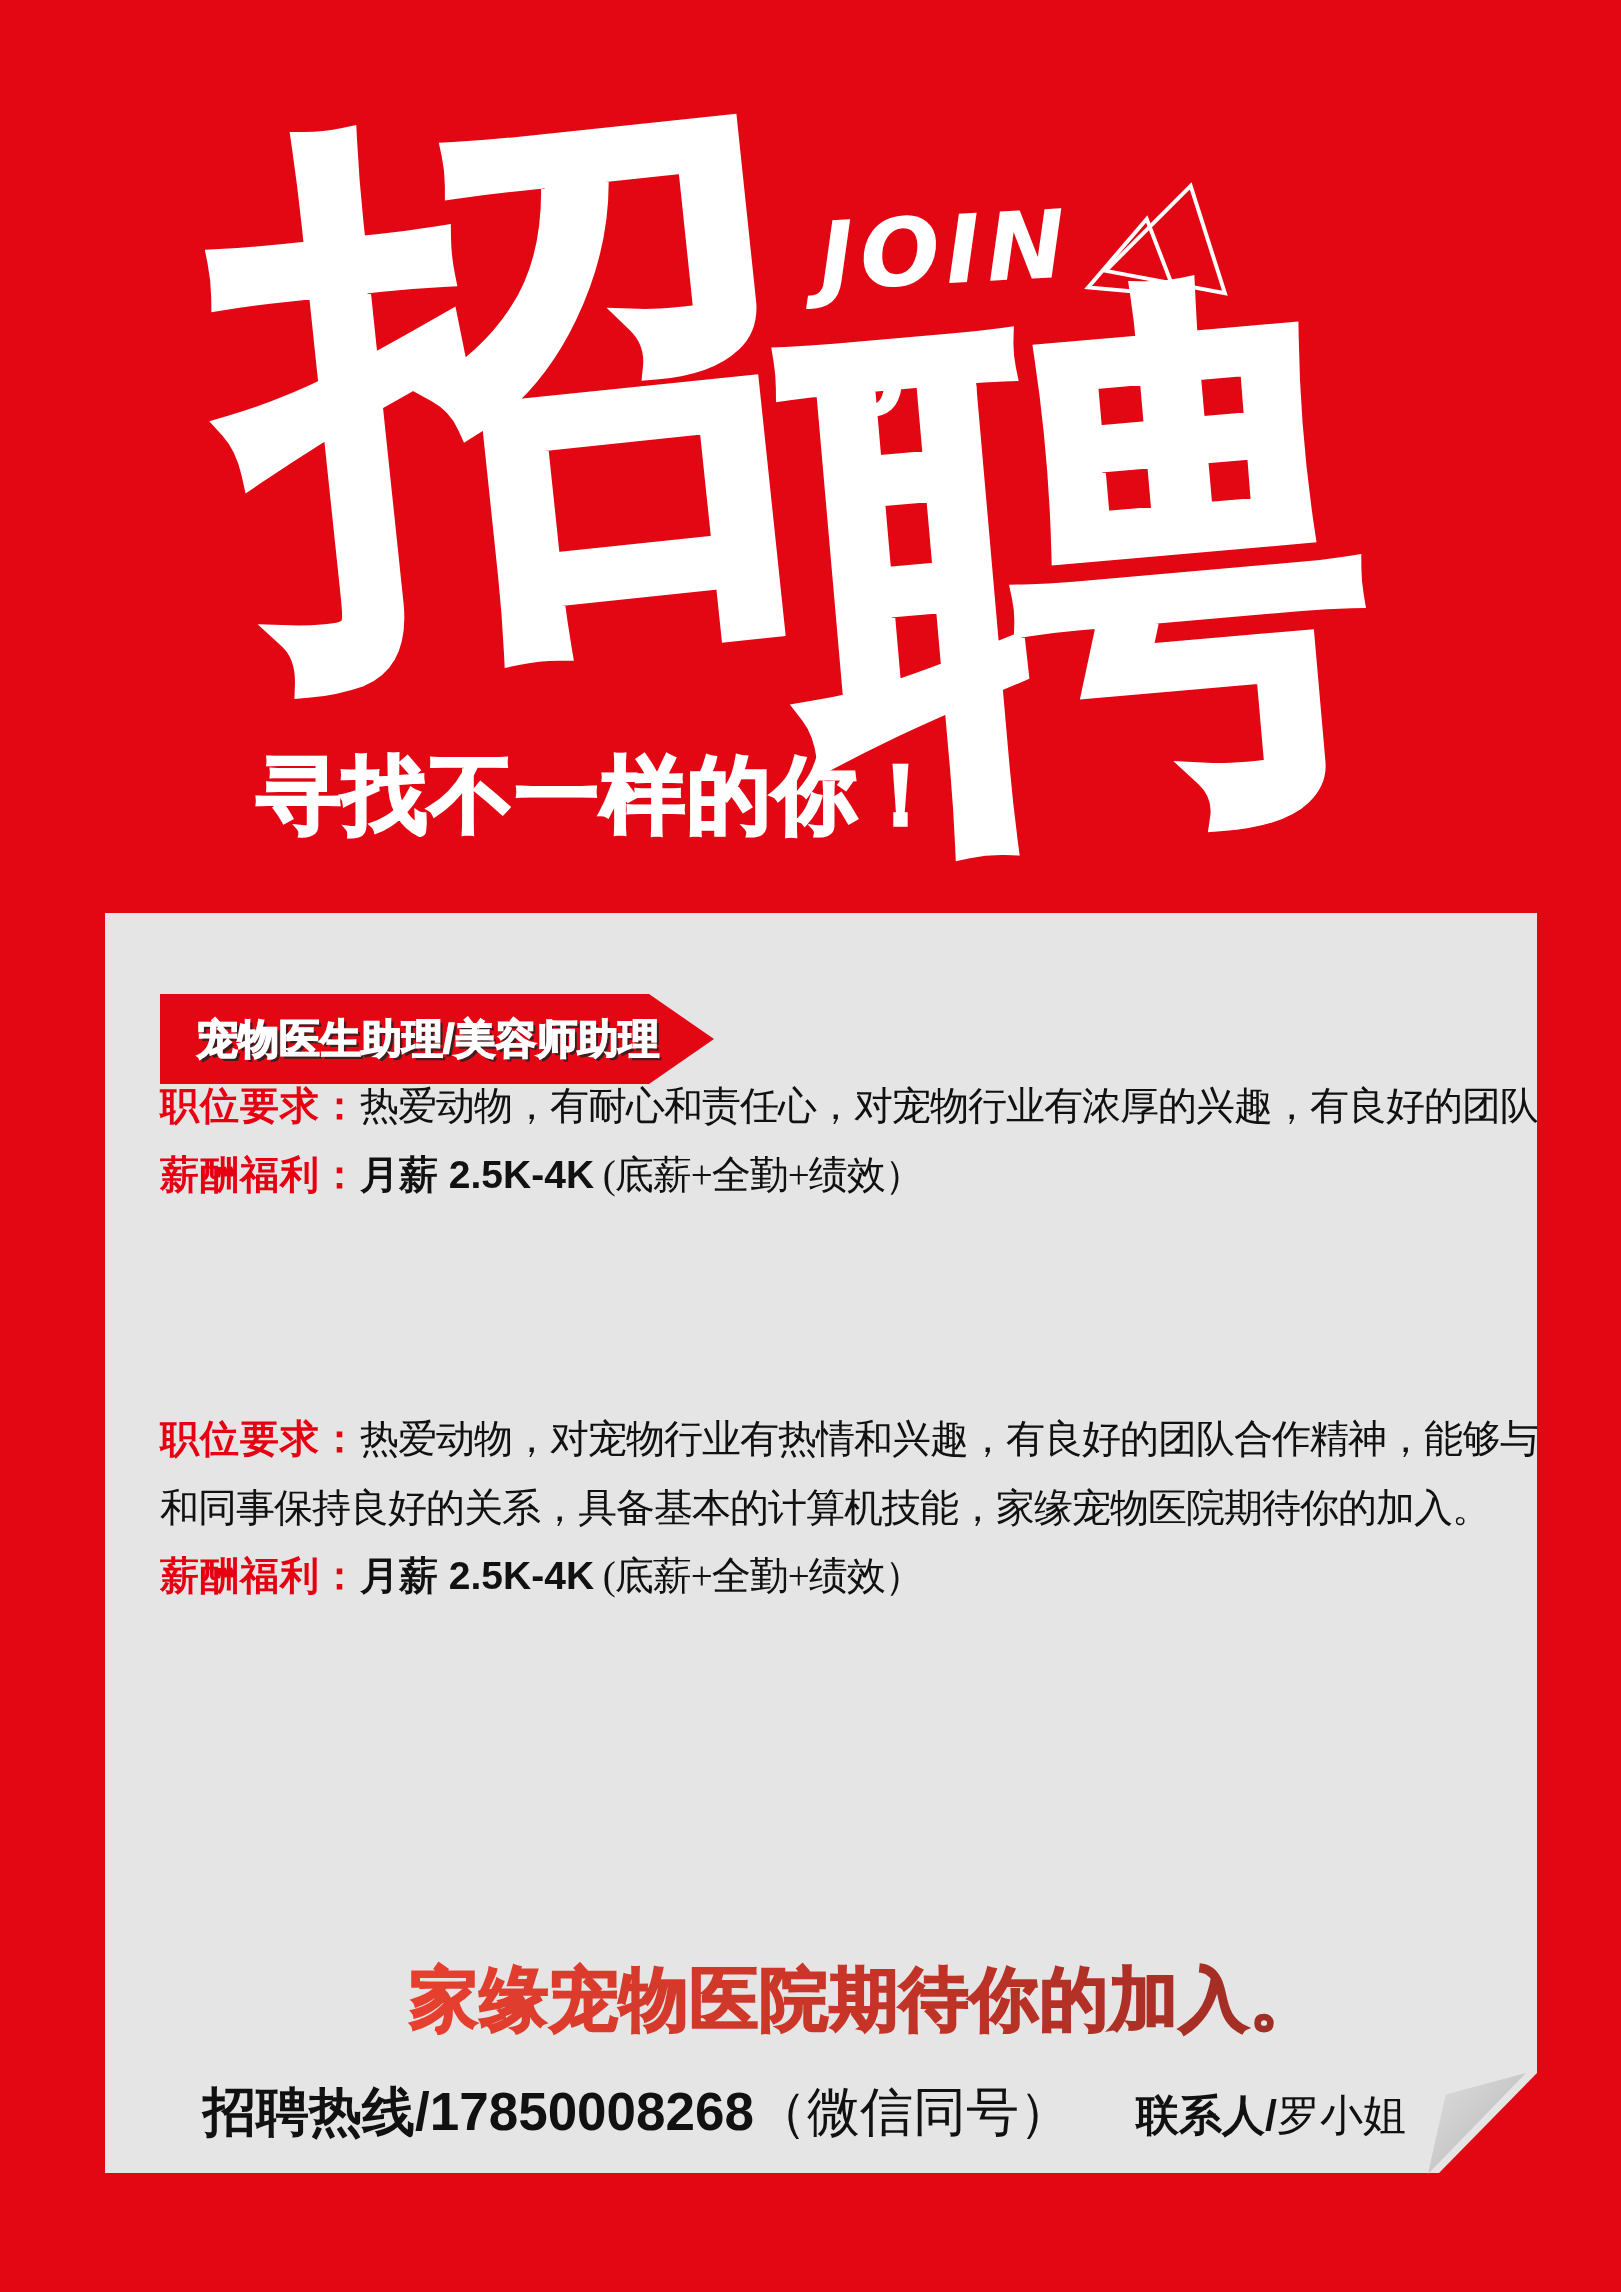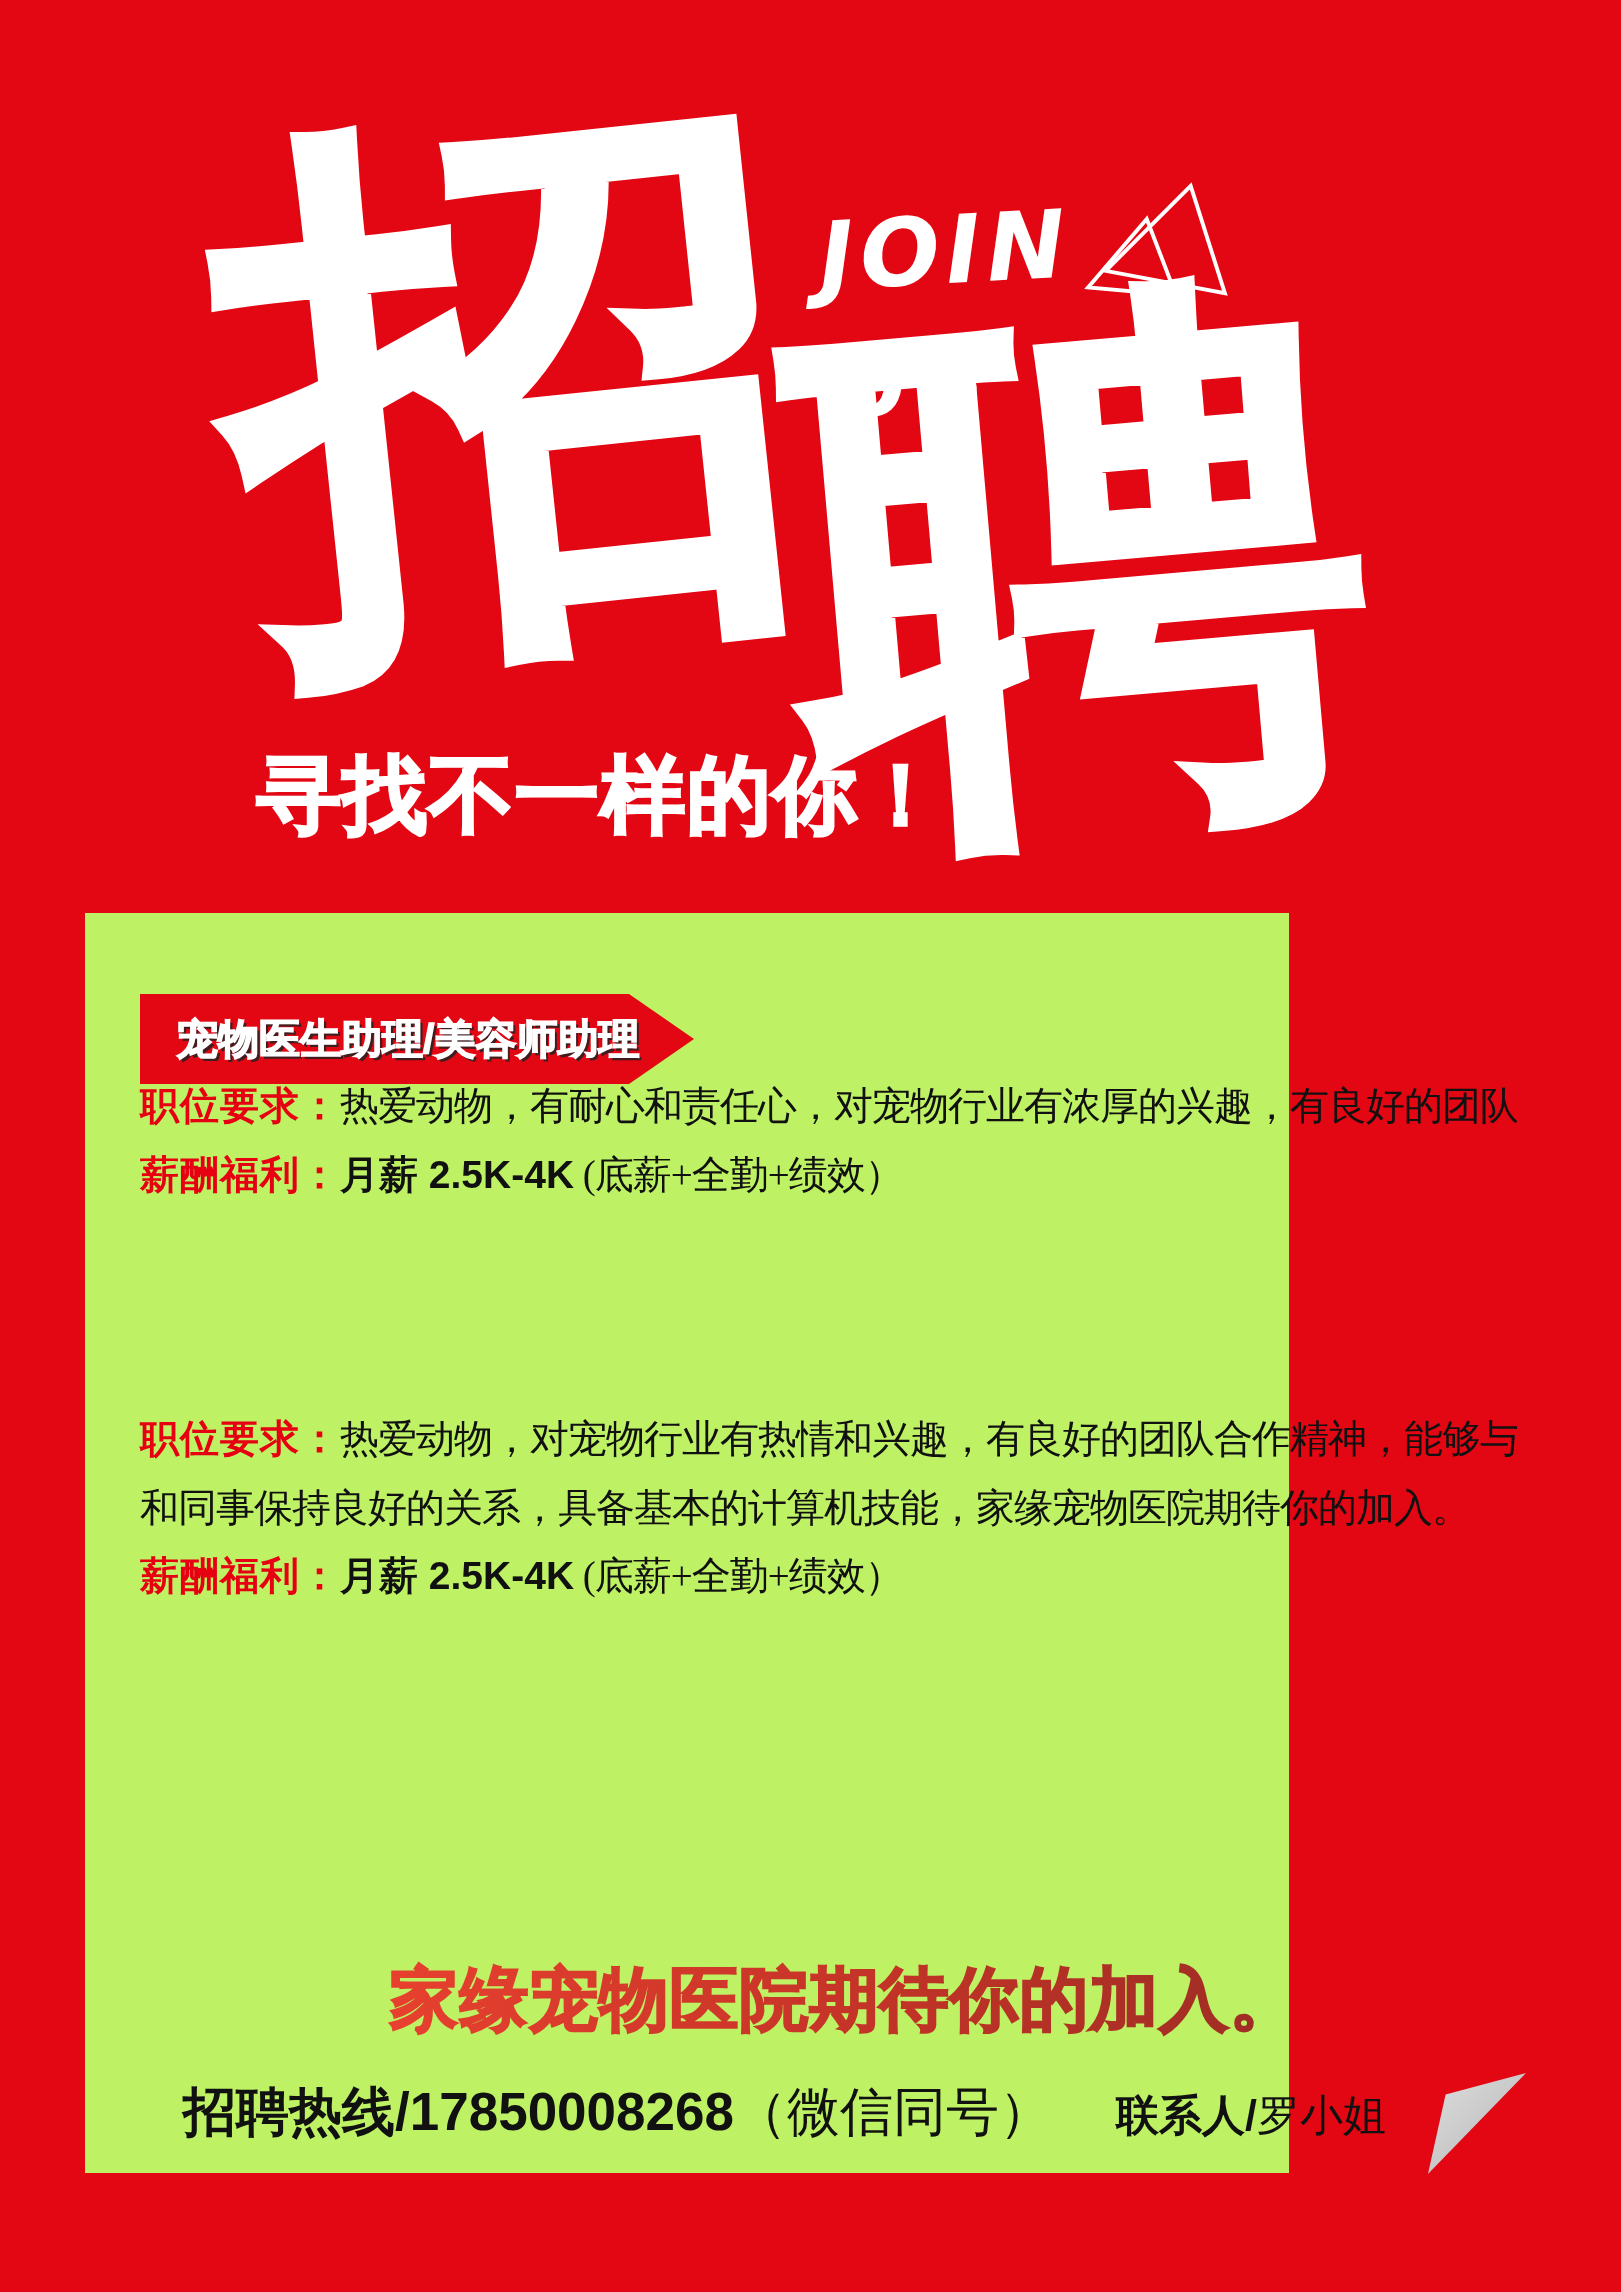--- a/index.html
+++ b/index.html
@@ -25,22 +25,22 @@
   .join-word{ left:819px; top:204px; font-size:94px; }
   .us-word{ left:835px; top:335px; font-size:94px; }
   .triangles{ position:absolute; left:1078px; top:178px; }
   .subtitle{
     position:absolute; left:257px; top:747px; font-size:84px; line-height:1.15;
     color:#ffffff; font-weight:900; letter-spacing:2px;
     -webkit-text-stroke:2.9px #ffffff; white-space:nowrap;
   }
   
   .card{
-    position:absolute; left:85px; top:913px; width:1204px; height:1260px;
-    background:#bef264; z-index:1;
+    position:absolute; left:105px; top:913px; width:1432px; height:1260px;
+    background:#e5e5e5; z-index:1;
     clip-path:polygon(0 0, 1432px 0, 1432px 1160px, 1334px 1260px, 0 1260px);
   }
   .banner{
     position:absolute; left:55px; background:#e30613; color:#ffffff;
     display:flex; align-items:center; white-space:nowrap;
     clip-path:polygon(0 0, calc(100% - 65px) 0, 100% 50%, calc(100% - 65px) 100%, 0 100%);
     font-weight:900; text-shadow:2.9px 2.9px 0 rgba(35,35,35,0.85);
     -webkit-text-stroke:1.5px #ffffff;
   }
   .banner-1{ top:81px; width:554px; height:90px; font-size:41px; padding-left:37px; letter-spacing:0px; }

